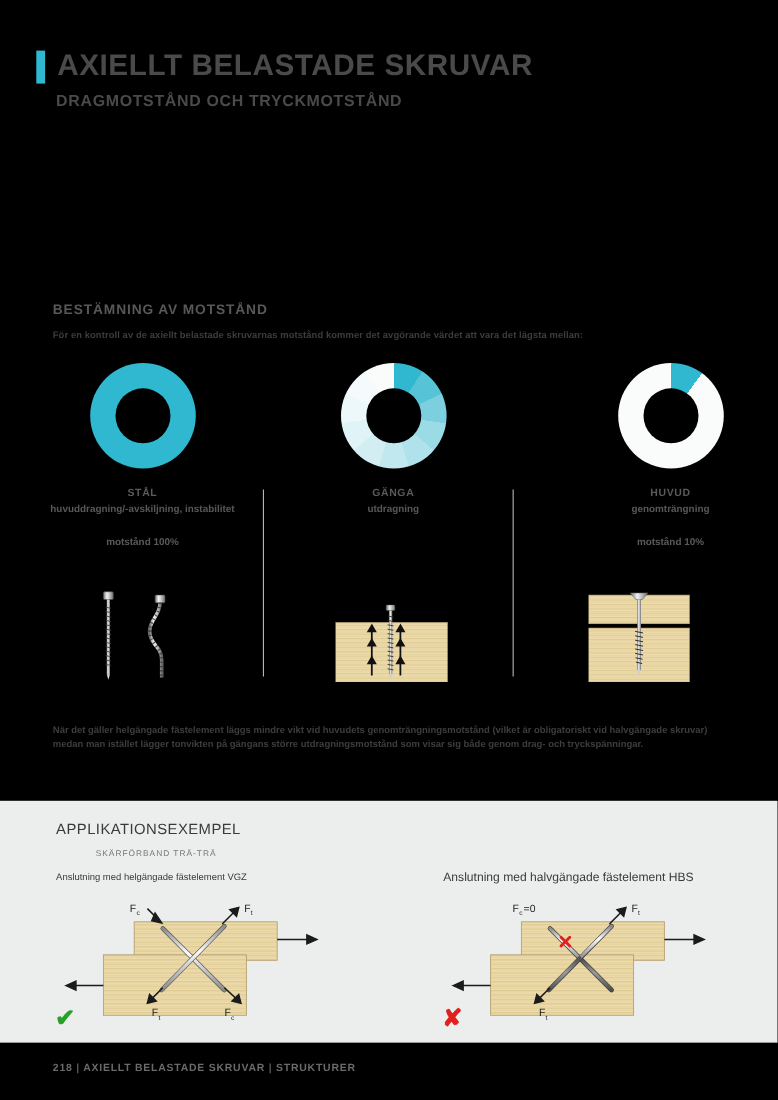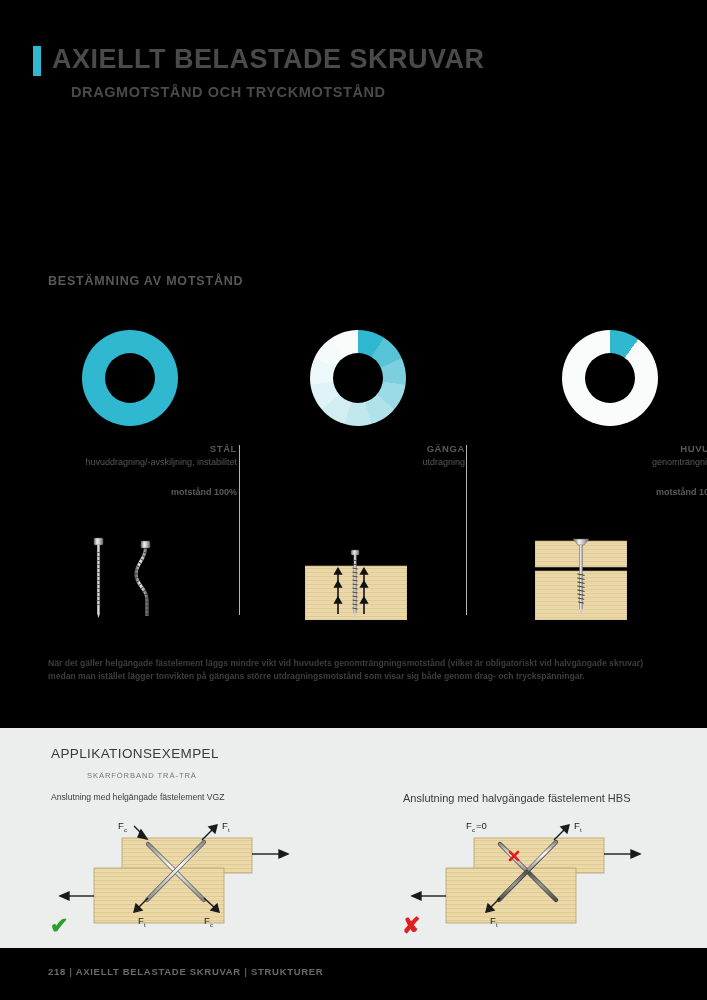--- a/index.html
+++ b/index.html
@@ -18,40 +18,40 @@
     width: 8px; height: 30px; background: #2FB8D0;
   }
   .main-title {
     position: absolute; left: 52px; top: 44px;
     font-size: 27px; font-weight: bold; letter-spacing: 0.5px;
     color: #4a4a4a; white-space: nowrap;
   }
   .sub-title {
     position: absolute; left: 51px; top: 84px;
     font-size: 14.5px; font-weight: bold; letter-spacing: 0.6px;
-    color: #4a4a4a; white-space: nowrap; margin-left: 20px;
+    color: #4a4a4a; white-space: nowrap;
   }
   .intro {
     position: absolute; left: 51px; top: 123px; width: 420px;
     font-size: 9.5px; line-height: 14px; color: #3f3f3f; font-weight: bold;
   }
 
   
   .sec1-title {
     position: absolute; left: 48px; top: 274px;
     font-size: 12.5px; font-weight: bold; letter-spacing: 0.8px; color: #585858;
   }
   .sec1-lead {
     position: absolute; left: 48px; top: 299px;
     font-size: 8.5px; color: #3d3d3d; font-weight: bold; letter-spacing: 0.1px;
   }
 
   
   .cols { position: absolute; left: 0; top: 325px; width: 707px; height: 300px; }
-  .col { position: absolute; top: 0; width: 215px; text-align: right; }
+  .col { position: absolute; top: 0; width: 215px; text-align: center; }
   .col-1 { left: 22px; }
   .col-2 { left: 250px; }
   .col-3 { left: 502px; }
 
   .donut-wrap { width: 215px; height: 100px; position: relative; }
   .donut {
     position: absolute; left: 50%; top: 5px; transform: translateX(-50%);
     width: 96px; height: 96px; border-radius: 50%;
   }
   .donut::after {
@@ -59,21 +59,21 @@
     transform: translate(-50%,-50%);
     width: 50px; height: 50px; border-radius: 50%; background: #000;
   }
 
   .col-label {
     margin-top: 18px; font-size: 9.5px; font-weight: bold;
     color: #5a5a5a; letter-spacing: 0.6px;
   }
   .col-sub {
     margin-top: 2px; font-size: 9px; color: #585858;
-    font-weight: normal; line-height: 12px;
+    font-weight: bold; line-height: 12px;
   }
   .col-value {
     margin-top: 18px; font-size: 9px; color: #5a5a5a;
     font-weight: bold; line-height: 12px;
   }
 
   .divider {
     position: absolute; top: 445px; width: 1px; height: 170px; background: #b5b5b5;
   }
   .div-1 { left: 239px; }
@@ -135,20 +135,21 @@
 
 <div class="page">
 
   <div class="header">
     <div class="accent-bar"></div>
     <div class="main-title">AXIELLT BELASTADE SKRUVAR</div>
     <div class="sub-title">DRAGMOTSTÅND OCH TRYCKMOTSTÅND</div>
   </div>
 
   <div class="sec1-title">BESTÄMNING AV MOTSTÅND</div>
+  <div class="sec1-lead">För en kontroll av de axiellt belastade skruvarnas motstånd kommer det avgörande värdet att vara det lägsta mellan:</div>
 
   <div class="cols">
 
     <div class="col col-1">
       <div class="donut-wrap">
         <div class="donut" id="donut1" style="background: conic-gradient(rgb(47, 184, 208) 0deg, rgb(47, 184, 208) 360deg);"></div>
       </div>
       <div class="col-label">STÅL</div>
       <div class="col-sub">huvuddragning/-avskiljning, instabilitet</div>
       <div class="col-value">motstånd 100%</div>

